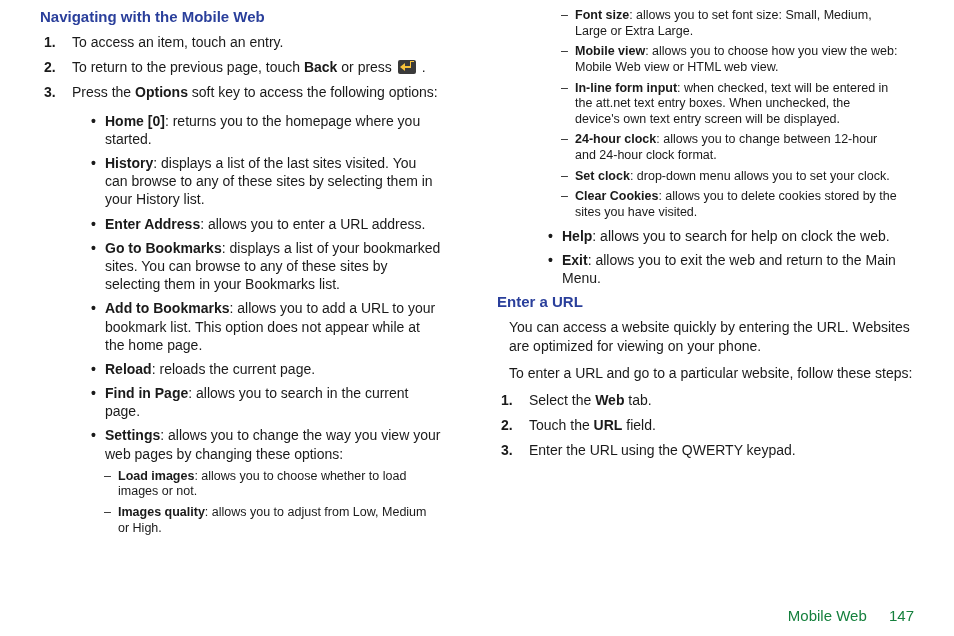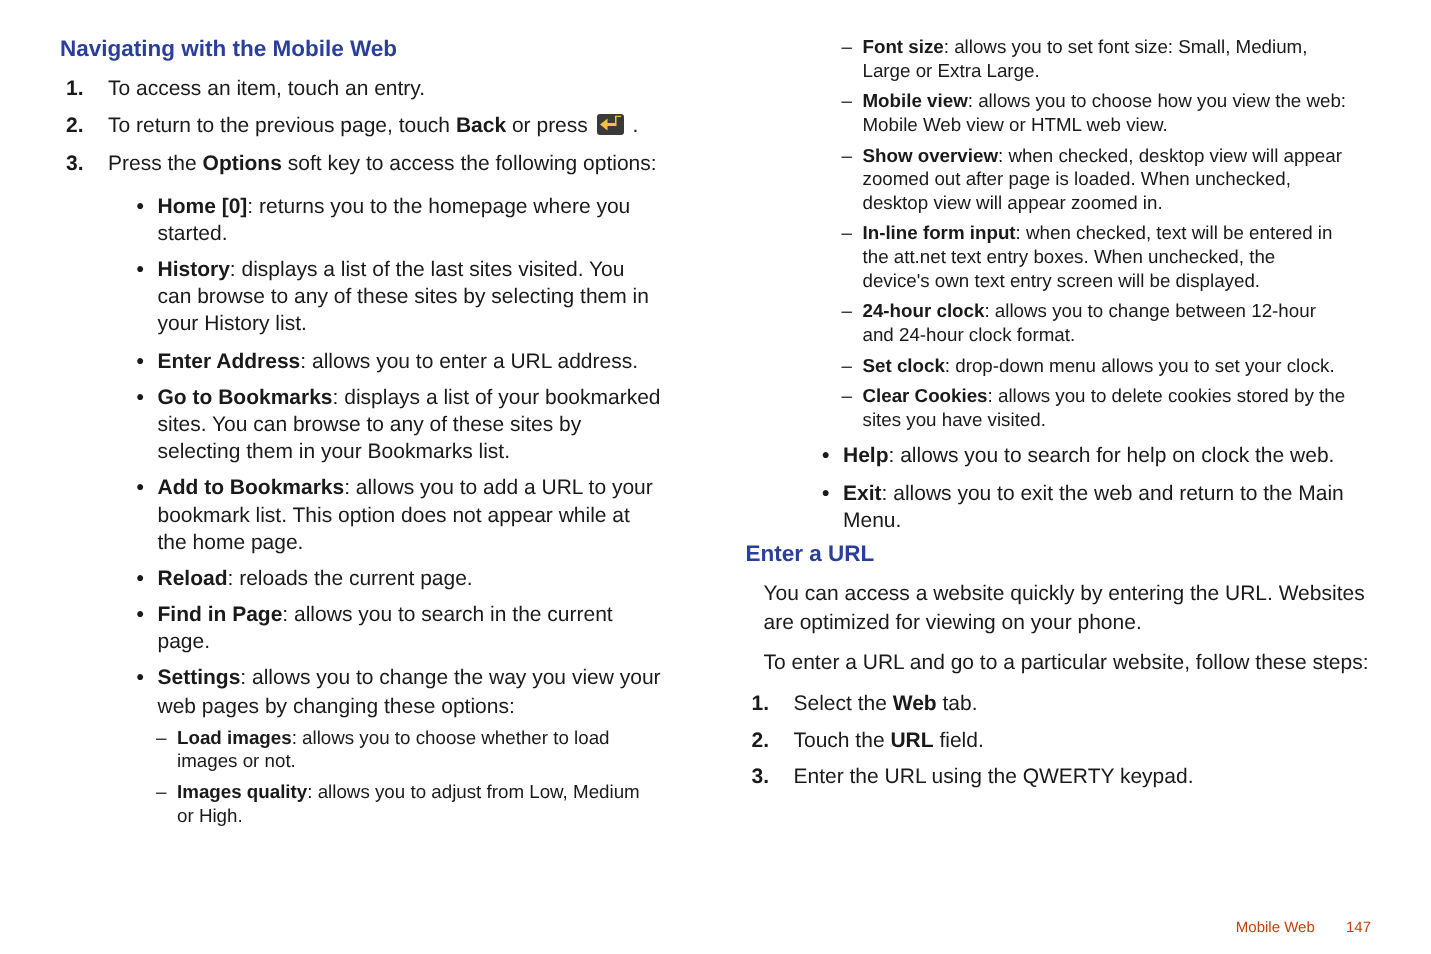--- a/index.html
+++ b/index.html
@@ -10,21 +10,21 @@
     font-size: 14px;
     color: #1a1a1a;
     width: 954px;
     height: 636px;
     position: relative;
     background: #fff;
     overflow: hidden;
   }
 
   .page {
-    padding: 24px 40px 26px 40px;
+    padding: 8px 40px 26px 40px;
     column-count: 2;
     column-gap: 40px;
     column-fill: auto;
     height: 586px; 
   }
 
   h2.section {
     font-family: Arial, Helvetica, sans-serif;
     font-size: 15px;
     font-weight: bold;
@@ -108,22 +108,22 @@
     vertical-align: -2px;
     position: relative;
     margin: 0 2px;
   }
   .key-icon svg { position: absolute; top: 1px; left: 2px; }
 
   .footer {
     position: absolute;
     right: 40px;
     bottom: 12px;
-    font-size: 10px;
-    color: #c2410c;
+    font-size: 15px;
+    color: #15803d;
   }
   .footer .pn { margin-left: 18px; }
 
   
   li { break-inside: avoid-column; -webkit-column-break-inside: avoid; }
 </style>
 </head>
 <body>
 
 <div class="page">
@@ -153,21 +153,20 @@
     <li><span class="b">Reload</span><span>: reloads the current page.</span></li>
     <li><span class="b">Find in Page</span><span>: allows you to search in the current page.</span></li>
     <li><span class="b">Settings</span><span>: allows you to change the way you view your web pages by changing these options:</span></li>
   </ul>
 
   <ul class="dash">
     <li><span class="b">Load images</span><span>: allows you to choose whether to load images or not.</span></li>
     <li><span class="b">Images quality</span><span>: allows you to adjust from Low, Medium or High.</span></li>
     <li><span class="b">Font size</span><span>: allows you to set font size: Small, Medium, Large or Extra Large.</span></li>
     <li><span class="b">Mobile view</span><span>: allows you to choose how you view the web: Mobile Web view or HTML web view.</span></li>
-    <li><span class="b">Show overview</span><span>: when checked, desktop view will appear zoomed out after page is loaded. When unchecked, desktop view will appear zoomed in.</span></li>
     <li><span class="b">In-line form input</span><span>: when checked, text will be entered in the att.net text entry boxes. When unchecked, the device's own text entry screen will be displayed.</span></li>
     <li><span class="b">24-hour clock</span><span>: allows you to change between 12-hour and 24-hour clock format.</span></li>
     <li><span class="b">Set clock</span><span>: drop-down menu allows you to set your clock.</span></li>
     <li><span class="b">Clear Cookies</span><span>: allows you to delete cookies stored by the sites you have visited.</span></li>
   </ul>
 
   <ul class="bul">
     <li><span class="b">Help</span><span>: allows you to search for help on clock the web.</span></li>
     <li><span class="b">Exit</span><span>: allows you to exit the web and return to the Main Menu.</span></li>
   </ul>

